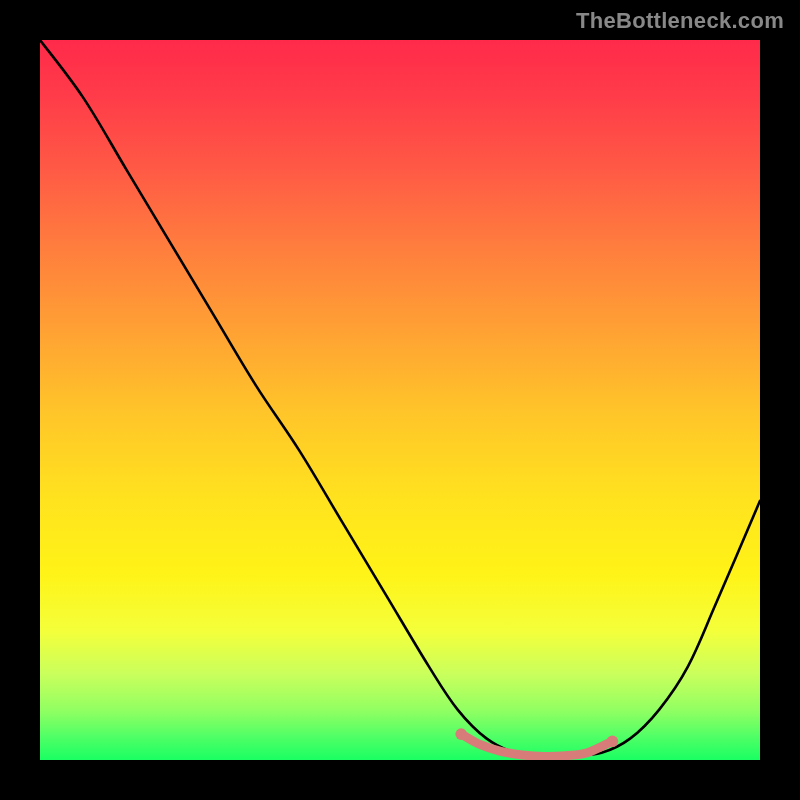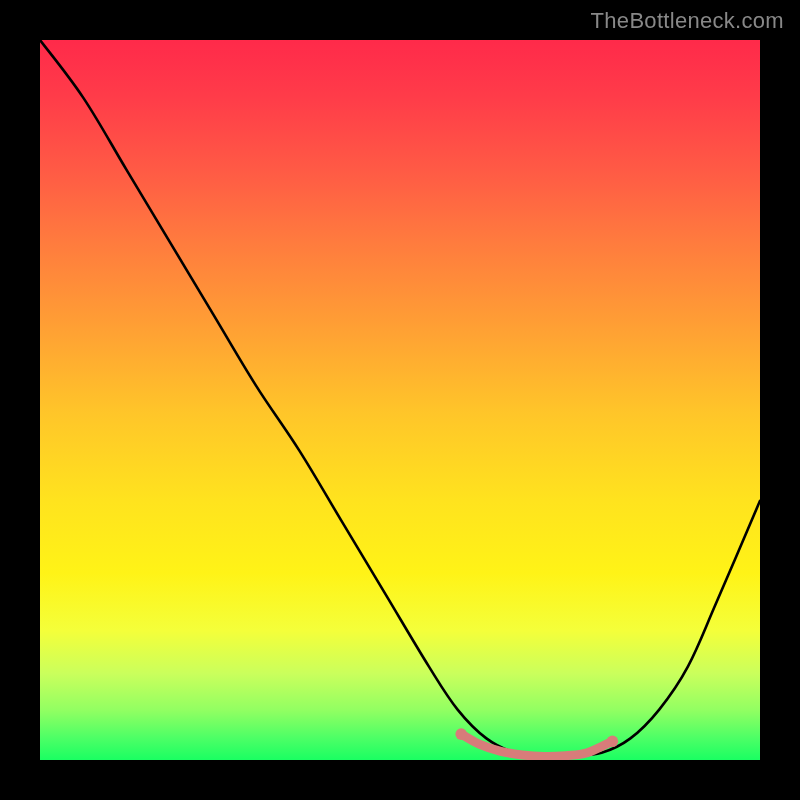--- a/index.html
+++ b/index.html
@@ -47,21 +47,21 @@
     width: 720px;
     height: 720px;
     pointer-events: none;
   }
   .watermark {
     position: absolute;
     top: 8px;
     right: 16px;
     color: #888;
     font-size: 22px;
-    font-weight: 400;
+    font-weight: 700;
     letter-spacing: 0.3px;
     user-select: none;
   }
 </style>
 </head>
 <body>
 
 <div class="frame">
 
   <div class="watermark">TheBottleneck.com</div>

